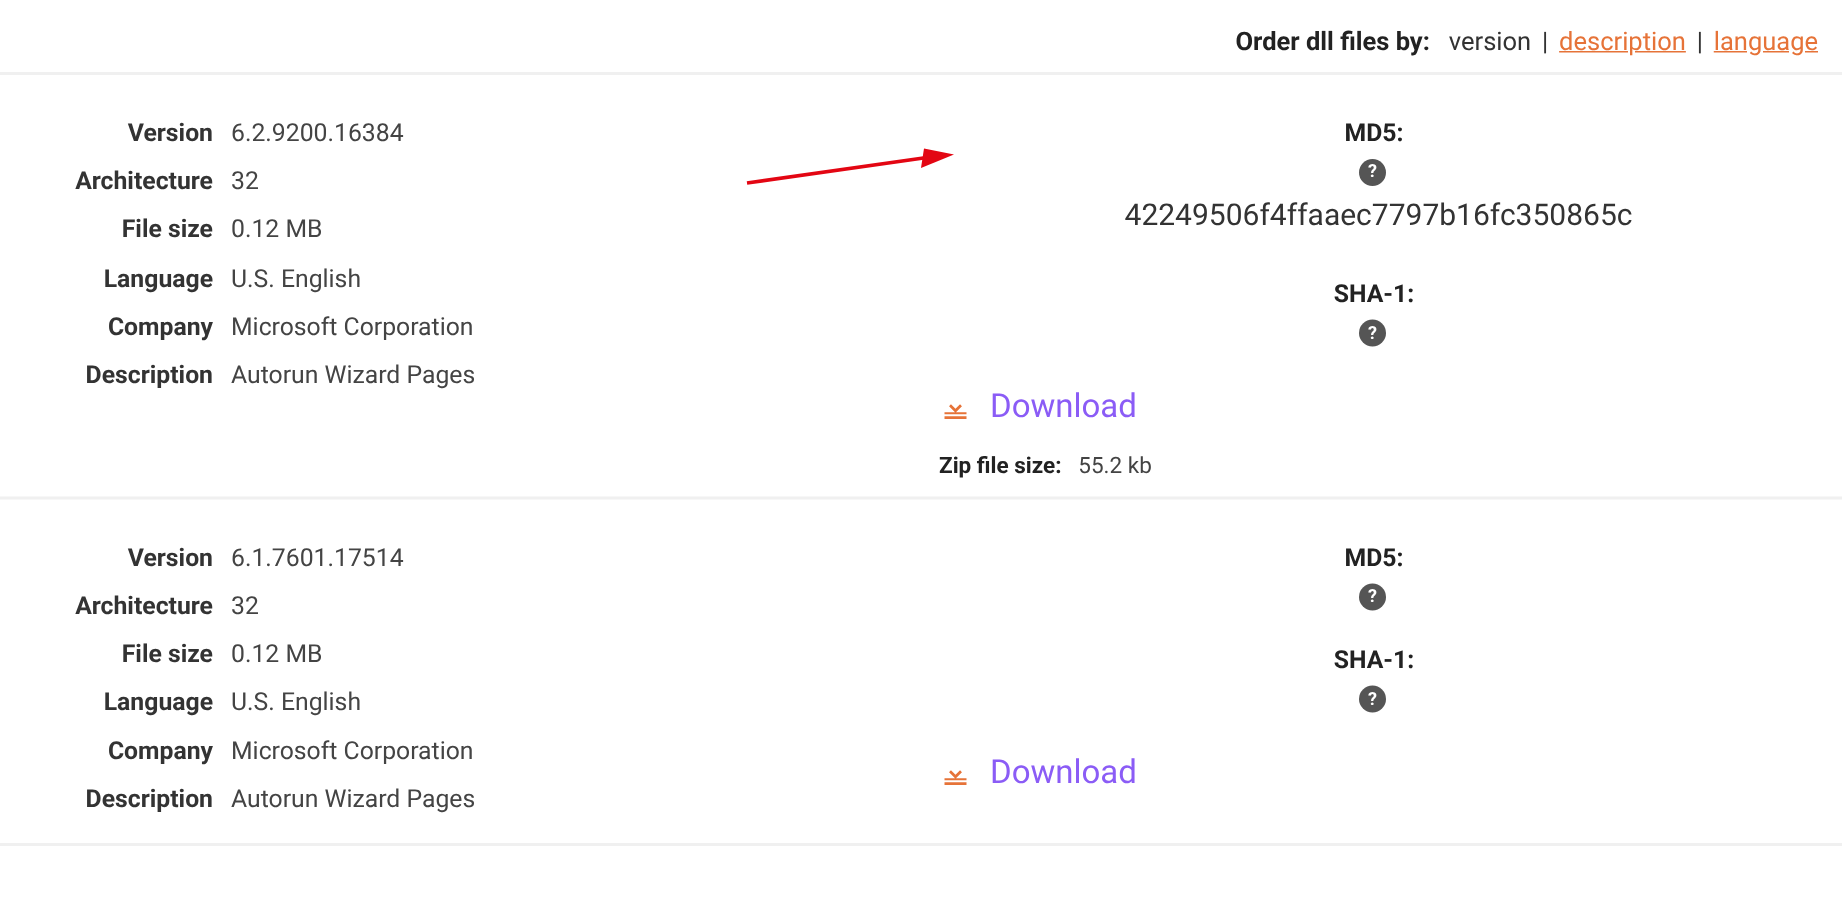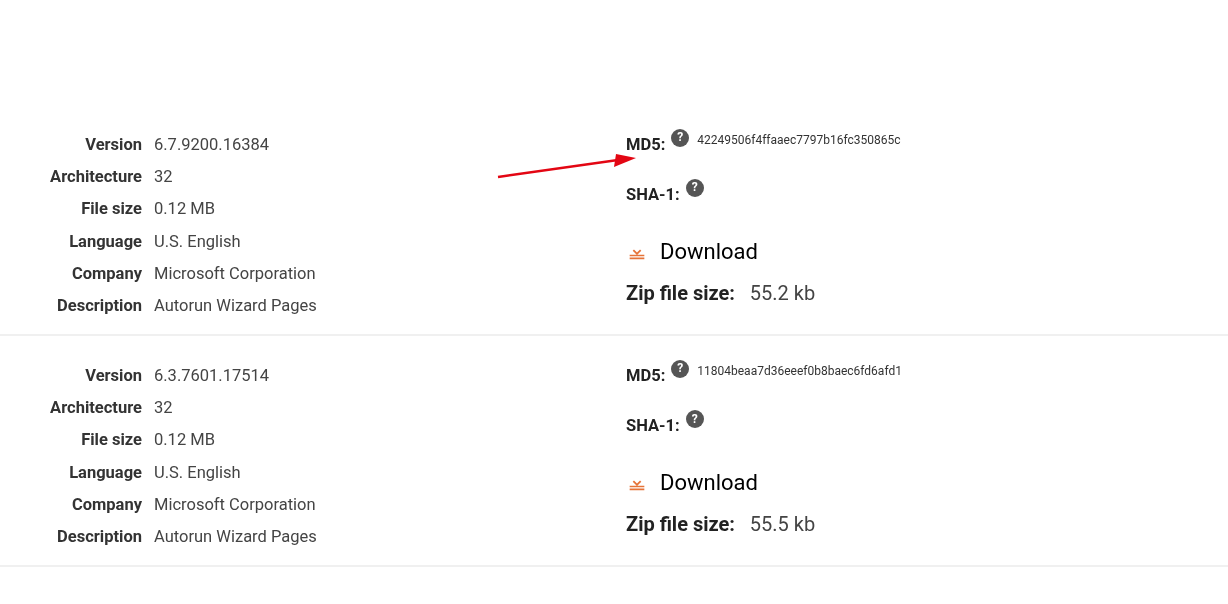--- a/index.html
+++ b/index.html
@@ -11,42 +11,51 @@
     .sort-bar span.link { color: #e67338; text-decoration: underline; cursor: pointer; }
     .sort-bar span.active { color: #333; font-weight: 400; }
     .entry { display: flex; padding: 24px 16px 12px; border-top: 2px solid #f0f0f0; position: relative; }
     .entry:first-of-type { margin-top: 105px; border-top: none; }
     .entry:last-of-type { border-bottom: 2px solid #f0f0f0; }
     .left { flex: 0 0 610px; }
     .info-row { display: flex; line-height: 1.95; font-size: 16.5px; }
     .info-label { flex: 0 0 138px; text-align: right; font-weight: 700; color: #333; padding-right: 12px; }
     .info-value { color: #444; }
     .right { flex: 1; position: relative; }
-    .hash-row { display: flex; align-items: flex-start; line-height: 1.95; font-size: 16.5px; margin-bottom: 18px; }
+    .hash-row { display: flex; align-items: center; line-height: 1.95; font-size: 16.5px; margin-bottom: 18px; flex-direction: column; }
     .hash-label { font-weight: 700; color: #222; margin-right: 6px; }
     .help-icon { display: inline-flex; align-items: center; justify-content: center; width: 18px; height: 18px; border-radius: 50%; background: #555; color: #fff; font-size: 12px; font-weight: 700; margin-right: 8px; cursor: help; flex-shrink: 0; }
-    .hash-value { color: #333; font-size: 12px; word-break: break-all; }
-    .download-link { display: inline-flex; align-items: center; color: #000000; font-size: 22px; text-decoration: none; cursor: pointer; margin-top: 10px; }
+    .hash-value { color: #333; font-size: 20px; word-break: break-all; }
+    .download-link { display: inline-flex; align-items: center; color: #8b5cf6; font-size: 22px; text-decoration: none; cursor: pointer; margin-top: 10px; }
     .dl-icon { margin-right: 12px; display: inline-flex; }
-    .zip-row { margin-top: 14px; font-size: 20px; }
+    .zip-row { margin-top: 14px; font-size: 15px; }
     .zip-label { font-weight: 700; color: #222; }
     .zip-value { color: #444; }
     .arrow { position: absolute; left: -130px; top: 24px; pointer-events: none; }
   </style>
 </head>
 <body>
 
 <div class="container">
 
+  <div class="sort-bar">
+    <span class="label">Order dll files by:</span>
+    &nbsp;
+    <span class="active">version</span>
+    <span class="sep">|</span>
+    <span class="link">description</span>
+    <span class="sep">|</span>
+    <span class="link">language</span>
+  </div>
 
   <div class="entry">
     <div class="left">
       <div class="info-row">
           <div class="info-label">Version</div>
-          <div class="info-value">6.7.9200.16384</div>
+          <div class="info-value">6.2.9200.16384</div>
         </div>
       <div class="info-row">
           <div class="info-label">Architecture</div>
           <div class="info-value">32</div>
         </div>
       <div class="info-row">
           <div class="info-label">File size</div>
           <div class="info-value">0.12 MB</div>
         </div>
       <div class="info-row">
@@ -89,21 +98,21 @@
         &nbsp;
         <span class="zip-value">55.2 kb</span>
       </div>
     </div>
   </div>
 
   <div class="entry">
     <div class="left">
       <div class="info-row">
           <div class="info-label">Version</div>
-          <div class="info-value">6.3.7601.17514</div>
+          <div class="info-value">6.1.7601.17514</div>
         </div>
       <div class="info-row">
           <div class="info-label">Architecture</div>
           <div class="info-value">32</div>
         </div>
       <div class="info-row">
           <div class="info-label">File size</div>
           <div class="info-value">0.12 MB</div>
         </div>
       <div class="info-row">
@@ -116,35 +125,29 @@
         </div>
       <div class="info-row">
           <div class="info-label">Description</div>
           <div class="info-value">Autorun Wizard Pages</div>
         </div>
     </div>
     <div class="right">
       <div class="hash-row">
         <span class="hash-label">MD5:</span>
         <span class="help-icon">?</span>
-        <span class="hash-value">11804beaa7d36eeef0b8baec6fd6afd1</span>
       </div>
       <div class="hash-row">
         <span class="hash-label">SHA-1:</span>
         <span class="help-icon">?</span>
       </div>
       <a class="download-link">
         <span class="dl-icon">
           <svg width="22" height="22" viewBox="0 0 24 24" fill="#e67338">
               <path d="M12 2v10.59l3.3-3.3 1.4 1.42L12 15.4l-4.7-4.7 1.4-1.42 3.3 3.3V2h0zM4 18h16v2H4v-2zm0-3h16v1.5H4V15z"></path>
             </svg>
         </span>
         <span>Download</span>
       </a>
-      <div class="zip-row">
-        <span class="zip-label">Zip file size:</span>
-        &nbsp;
-        <span class="zip-value">55.5 kb</span>
-      </div>
     </div>
   </div>
 
 </div>
 
 </body></html>

